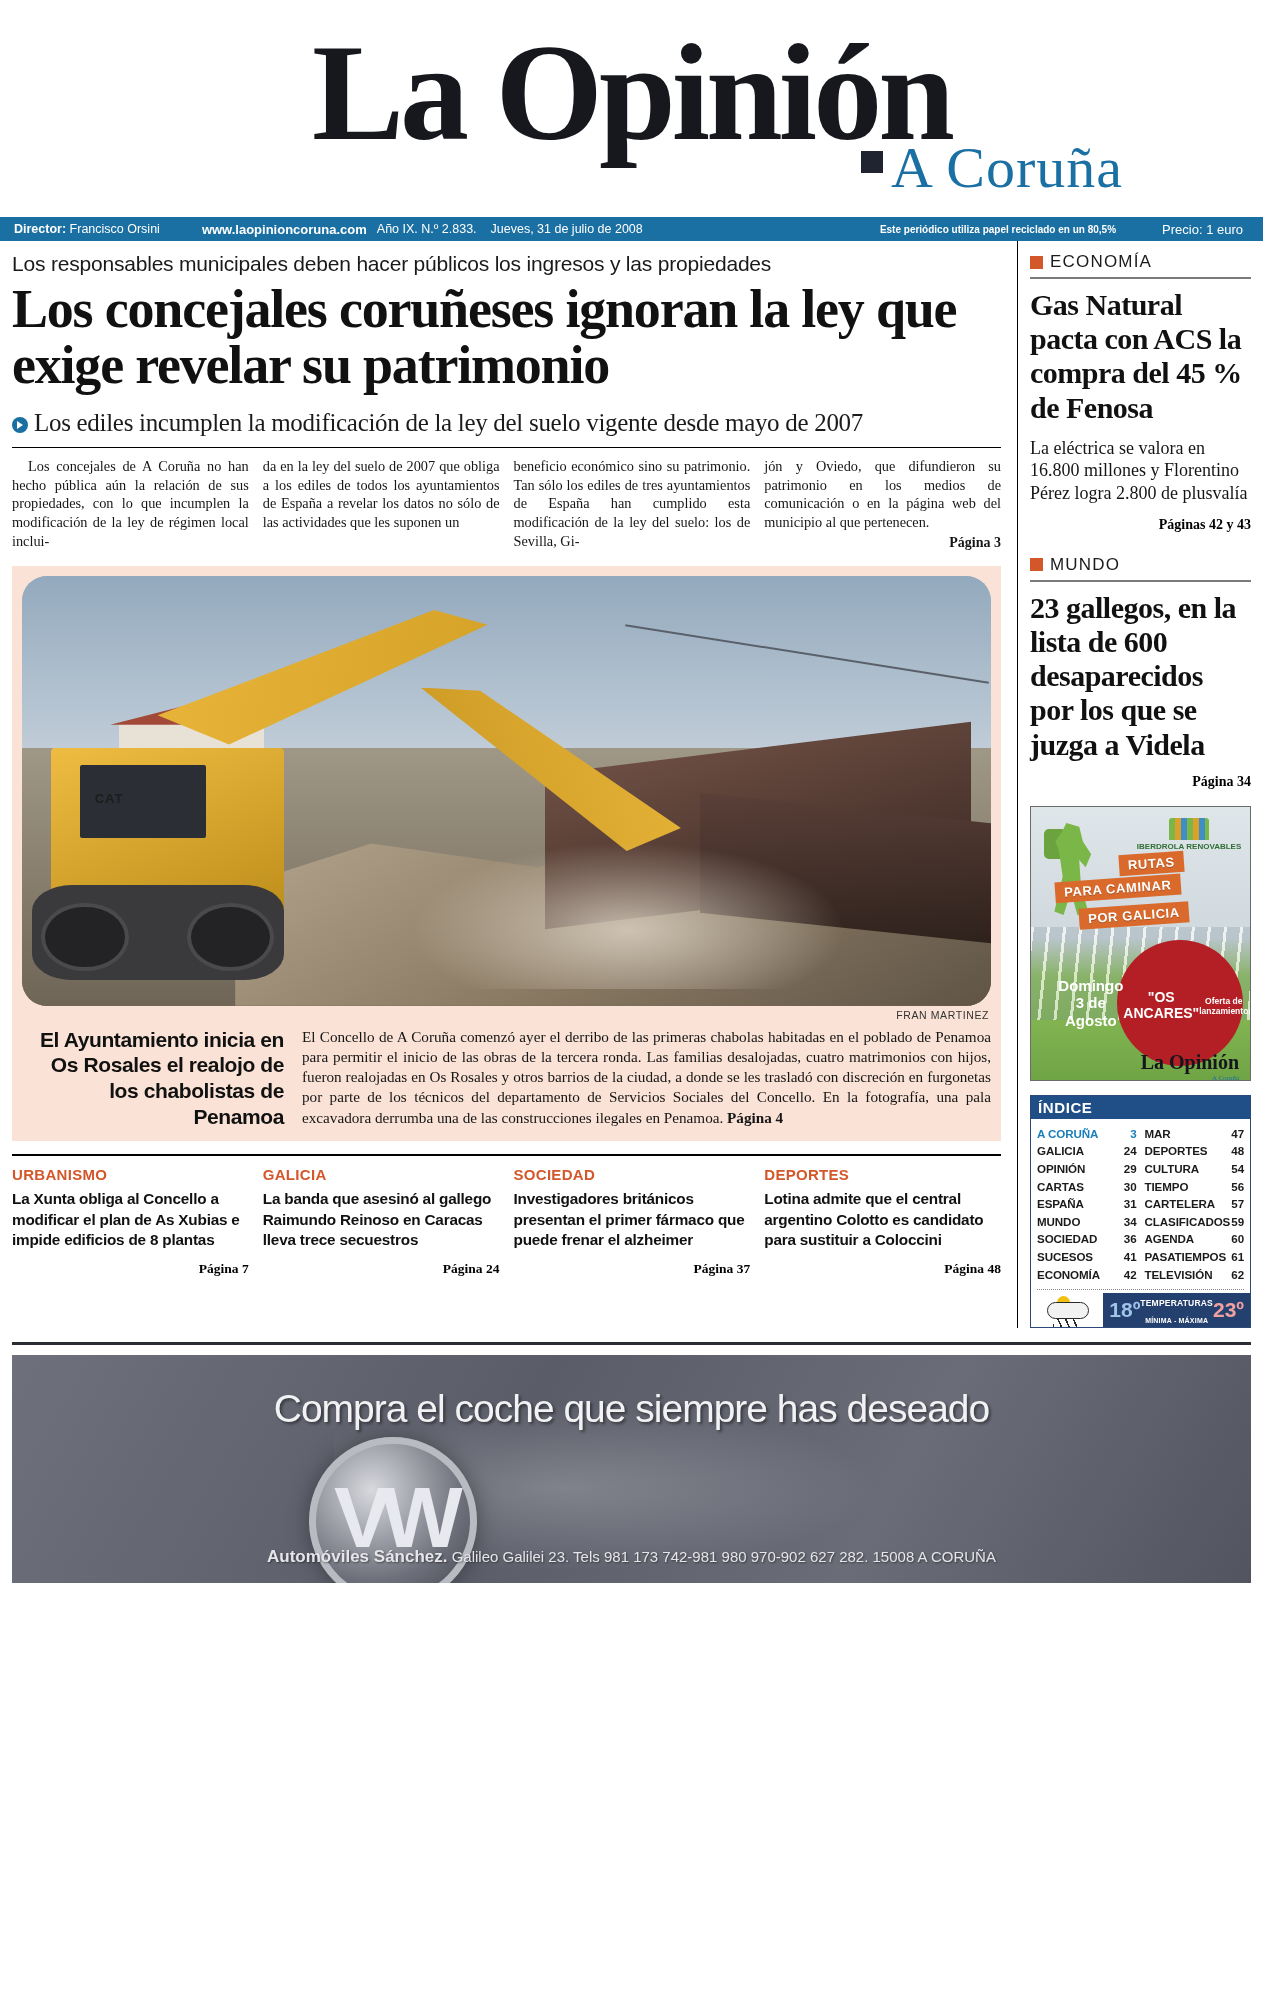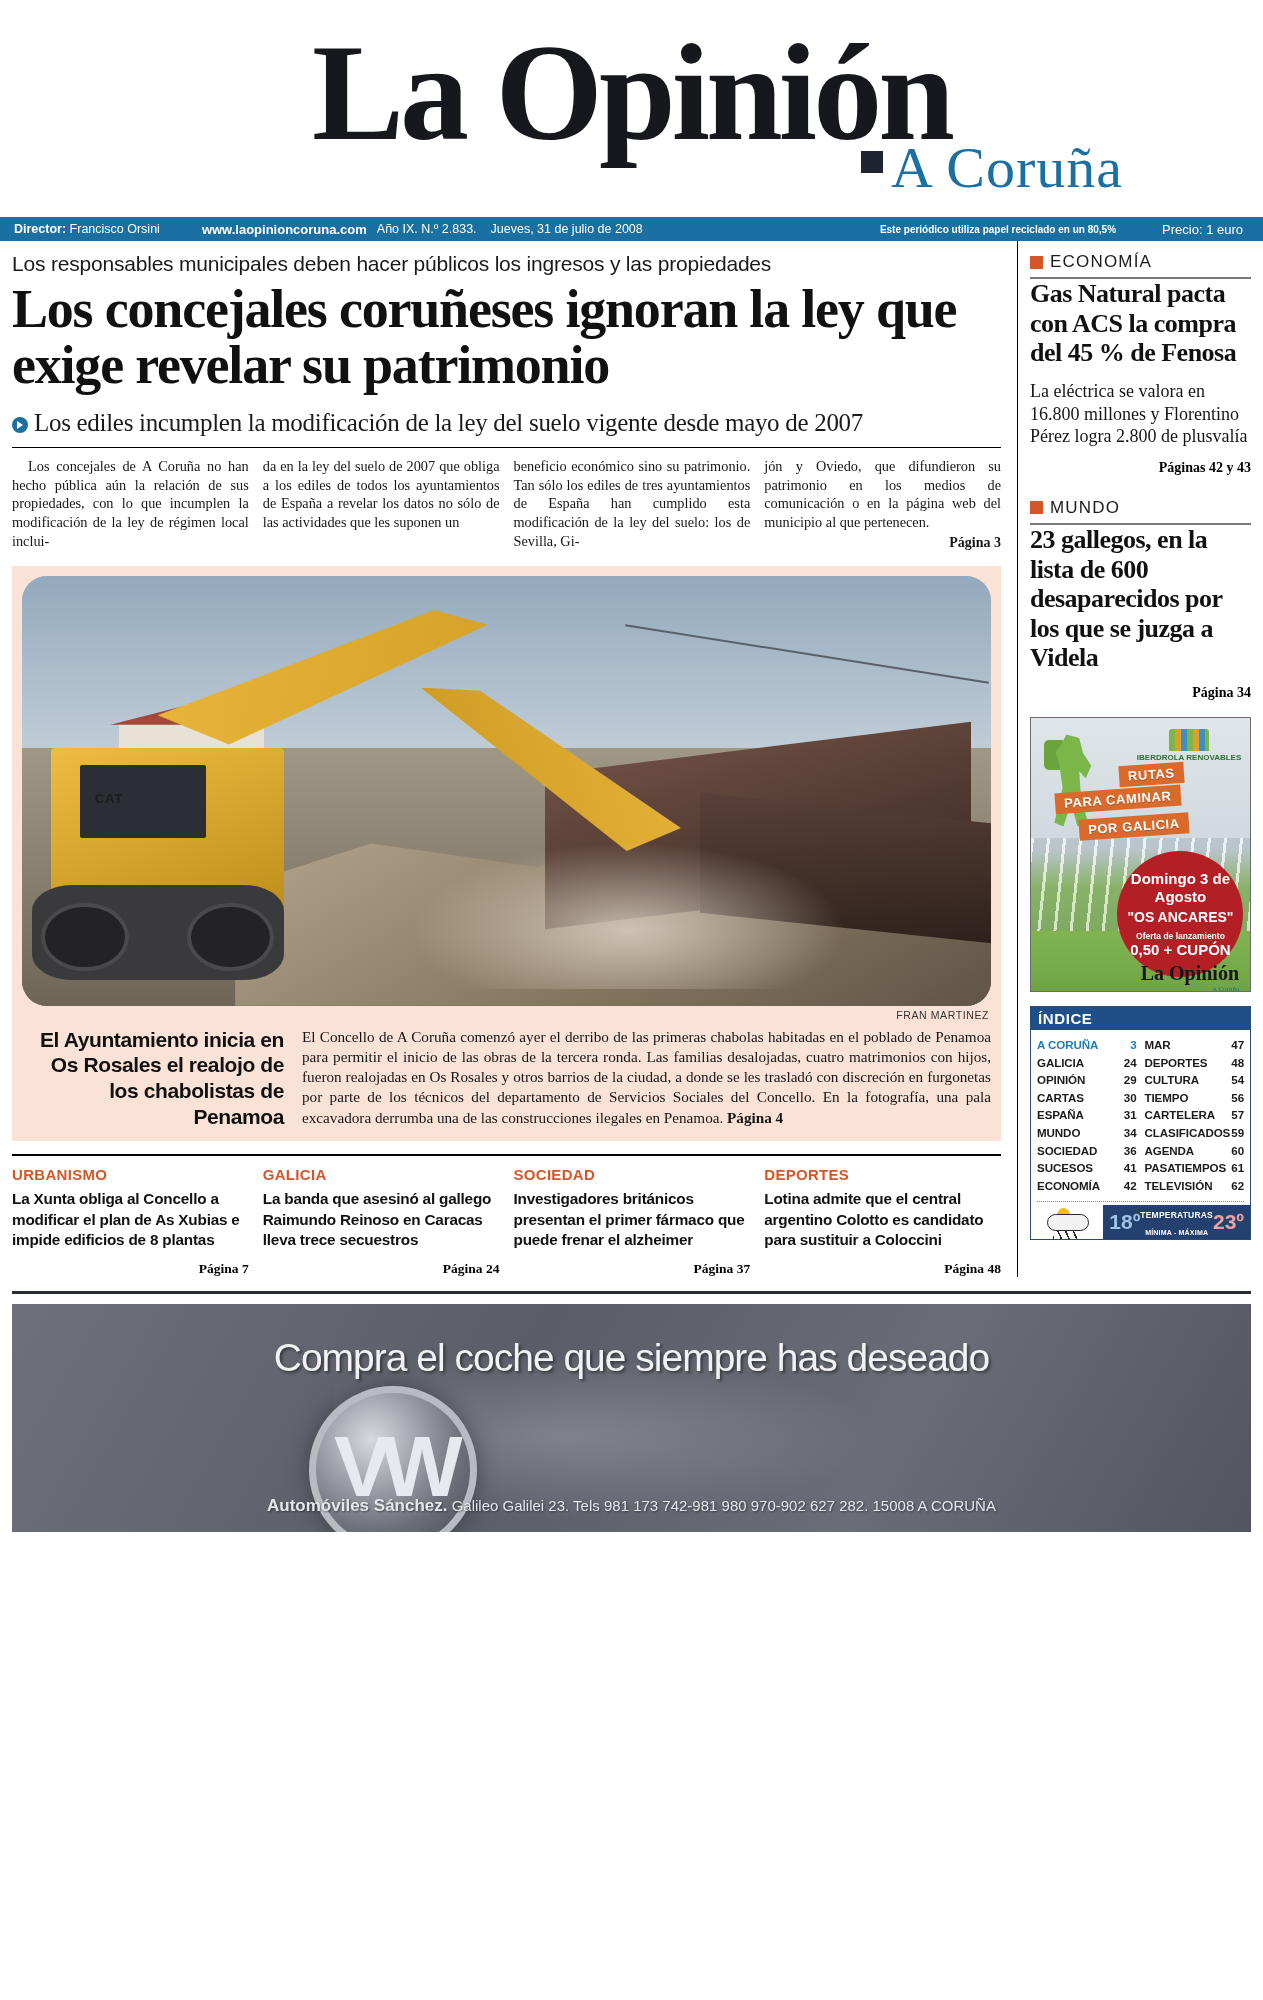--- a/index.html
+++ b/index.html
@@ -268,23 +268,24 @@
     padding-top: 11px;
   }
   .sec-sq { width: 13px; height: 13px; background: #d4572a; }
   .sec-name {
     font-size: 17px; letter-spacing: 1.2px; color: #1b1b1b;
   }
   .sec-rule { border-bottom: 2px solid #7a7a7a; margin-top: 5px; }
   .r-headline {
     font-family: "Liberation Serif", serif;
     font-weight: bold;
-    font-size: 26px;
+    font-size: 30px;
     line-height: 1.14;
     letter-spacing: -0.5px;
+    margin-top: 9px;
     color: #111;
   }
   .r-body {
     font-family: "Liberation Serif", serif;
     font-size: 18px;
     line-height: 1.26;
     margin-top: 12px;
     color: #151515;
   }
   .r-page {
@@ -330,21 +331,21 @@
   }
   .sa-logo-mark { width: 40px; height: 22px; margin: 0 auto 2px;
     background: repeating-linear-gradient(90deg,#7ab648 0 6px,#d9a12c 6px 12px,#3f8fc6 12px 18px);
     border-radius: 3px 3px 0 0; }
   .sa-rails { position:absolute; left:0; top:44%; width:100%; height:34%;
     background: repeating-linear-gradient(96deg, rgba(255,255,255,.65) 0 3px, rgba(120,140,150,.25) 3px 16px); }
   .sa-circle {
     position:absolute; right:3%; bottom:5%;
     width: 126px; height: 126px; border-radius: 50%;
     background: #b41f26; color:#fff;
-    display:flex; flex-direction:column; align-items:center; justify-content:center;
+    display:flex; flex-direction:row; align-items:center; justify-content:center;
     text-align:center; line-height:1.18;
   }
   .sa-c1 { font-weight:bold; font-size:15px; }
   .sa-c2 { font-weight:bold; font-size:14px; margin-top:4px; }
   .sa-c3 { font-size:8.5px; font-weight:bold; margin-top:5px; }
   .sa-c4 { font-size:15px; font-weight:bold; }
   .sa-brand {
     position:absolute; right:5%; bottom:-2px;
     font-family:"Liberation Serif", serif; font-weight:bold;
     font-size:20px; color:#14161c;

